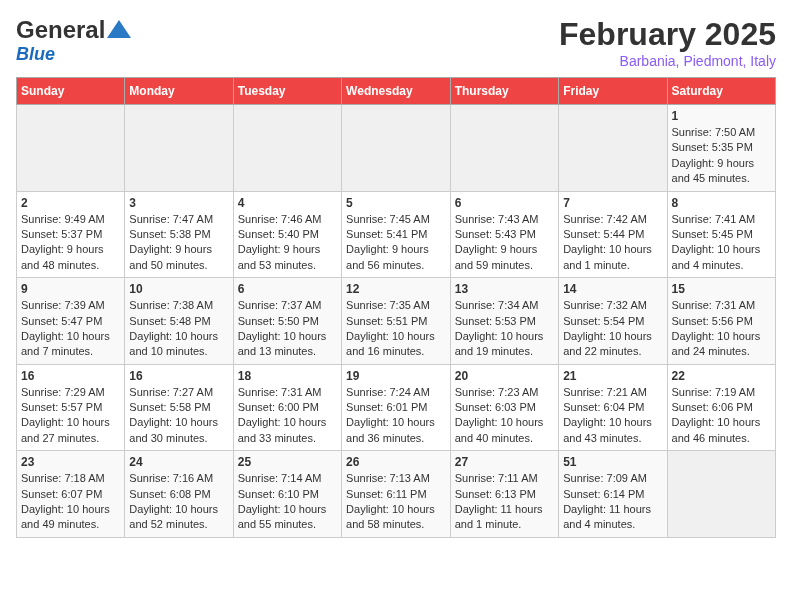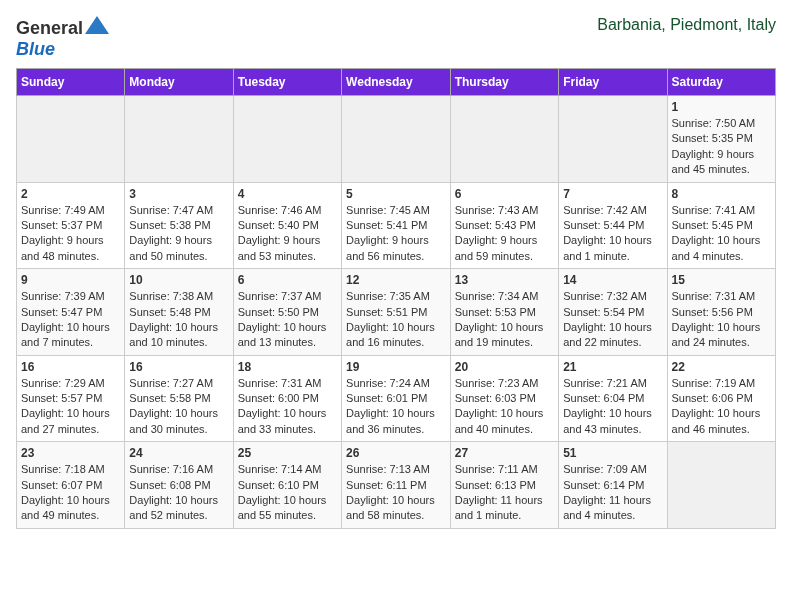--- a/index.html
+++ b/index.html
@@ -14,21 +14,21 @@
       display: flex;
       justify-content: space-between;
       align-items: flex-start;
       margin-bottom: 8px;
     }
     .logo {
       display: flex;
       align-items: center;
     }
     .logo-text-general {
-      font-size: 18px;
+      font-size: 24px;
       font-weight: bold;
       color: #333;
     }
     .logo-text-blue {
       font-size: 18px;
       font-weight: bold;
       color: #1a6bbf;
       font-style: italic;
     }
     .logo-icon {
@@ -38,29 +38,29 @@
     }
     .title-area {
       text-align: right;
     }
     .month-year {
       font-size: 32px;
       font-weight: bold;
       color: #333;
     }
     .subtitle {
-      font-size: 16px;
-      color: #14532d;
+      font-size: 14px;
+      color: #8b5cf6;
     }
     table {
       width: 100%;
       border-collapse: collapse;
     }
     thead tr th {
-      background-color: #6d28d9;
+      background-color: #ef4444;
       color: #fff;
       font-size: 12px;
       font-weight: bold;
       padding: 6px 4px;
       text-align: left;
       border: 1px solid #aaa;
     }
     tbody tr td {
       border: 1px solid #ccc;
       vertical-align: top;
@@ -95,20 +95,21 @@
 <div class="header-area">
   <div class="logo">
     <span>
       <span class="logo-text-general">General</span><svg class="logo-icon" viewBox="0 0 24 18" xmlns="http://www.w3.org/2000/svg">
           <polygon points="0,18 12,0 24,18" fill="#2979c4"></polygon>
         </svg><br>
       <span class="logo-text-blue">Blue</span>
     </span>
   </div>
   <div class="title-area">
+    <div class="month-year">February 2025</div>
     <div class="subtitle">Barbania, Piedmont, Italy</div>
   </div>
 </div>
 
 <table>
   <thead>
     <tr>
     <th>Sunday</th>
         <th>Monday</th>
         <th>Tuesday</th>
@@ -129,21 +130,21 @@
         <td>
           <span class="day-number">1</span>
           <div class="day-info">Sunrise: 7:50 AM
 Sunset: 5:35 PM
 Daylight: 9 hours and 45 minutes.</div>
         </td>
       </tr>
       <tr>
         <td>
           <span class="day-number">2</span>
-          <div class="day-info">Sunrise: 7:49 AM
+          <div class="day-info">Sunrise: 9:49 AM
 Sunset: 5:37 PM
 Daylight: 9 hours and 48 minutes.</div>
         </td>
         <td>
           <span class="day-number">3</span>
           <div class="day-info">Sunrise: 7:47 AM
 Sunset: 5:38 PM
 Daylight: 9 hours and 50 minutes.</div>
         </td>
         <td>

